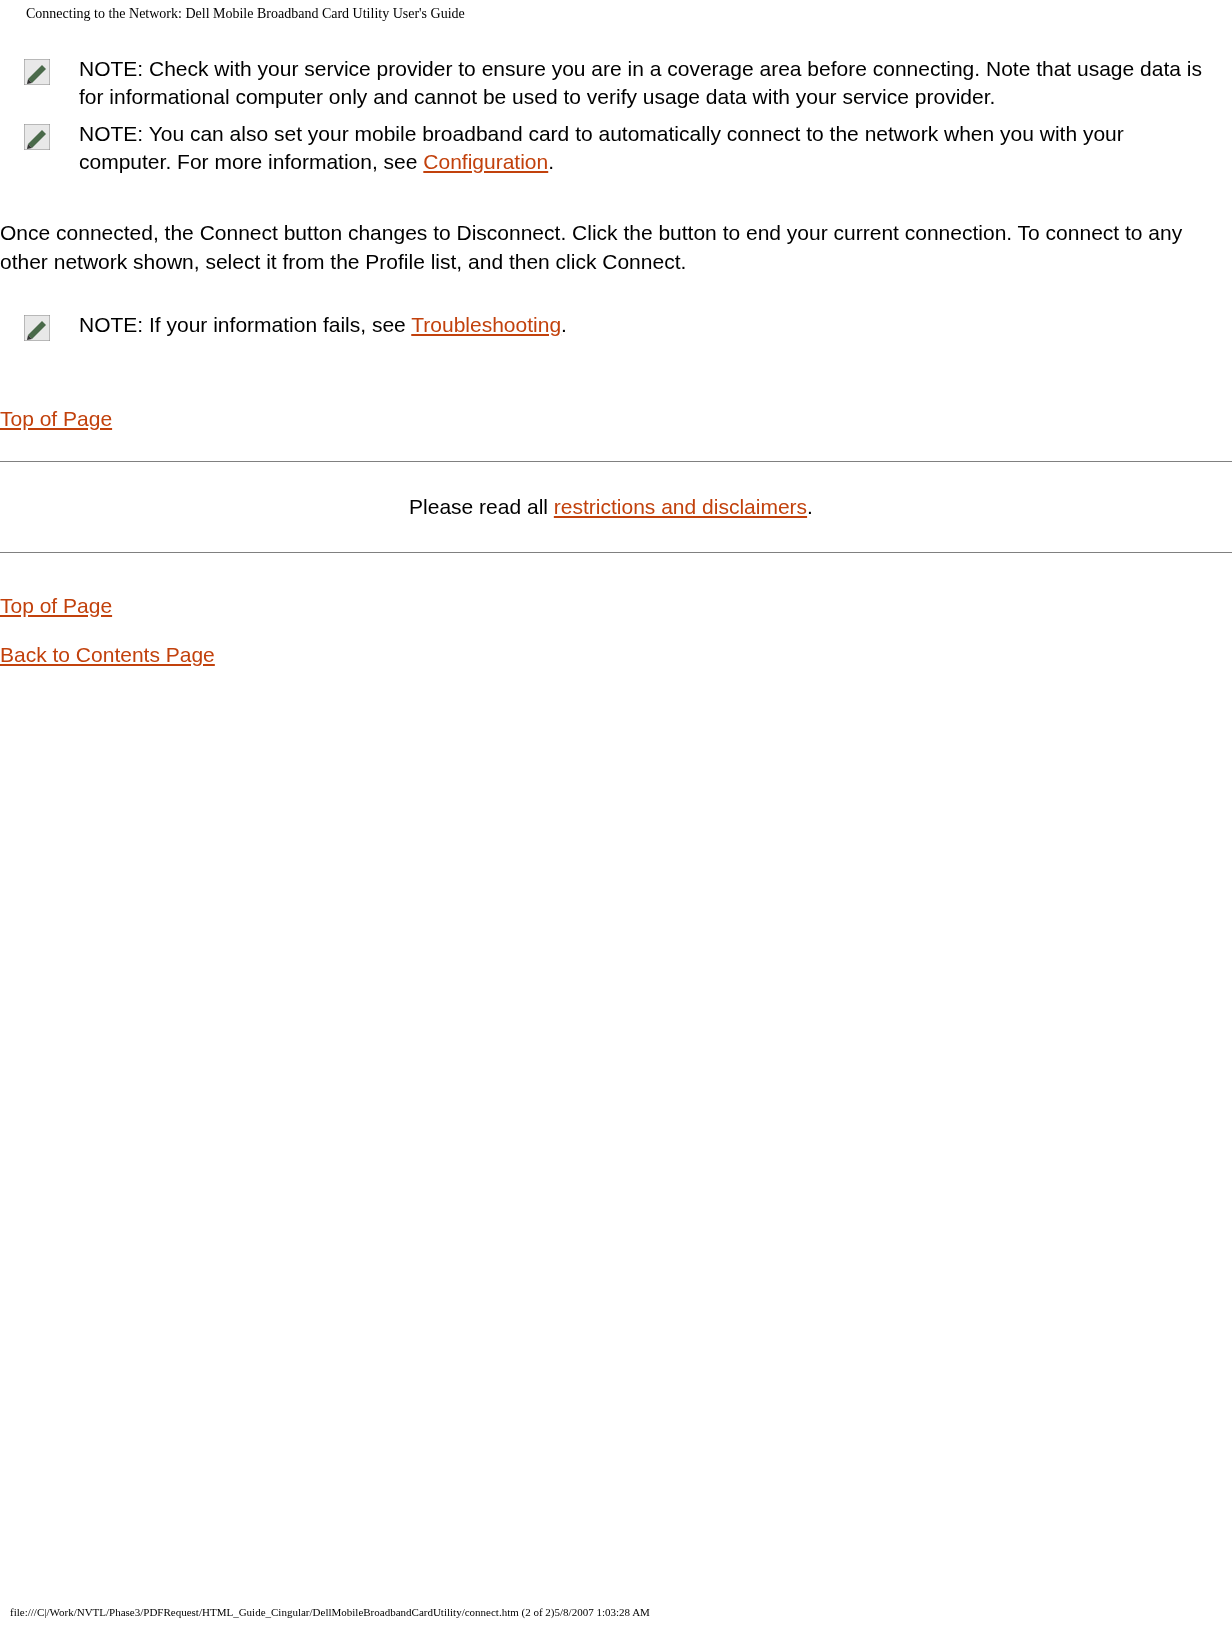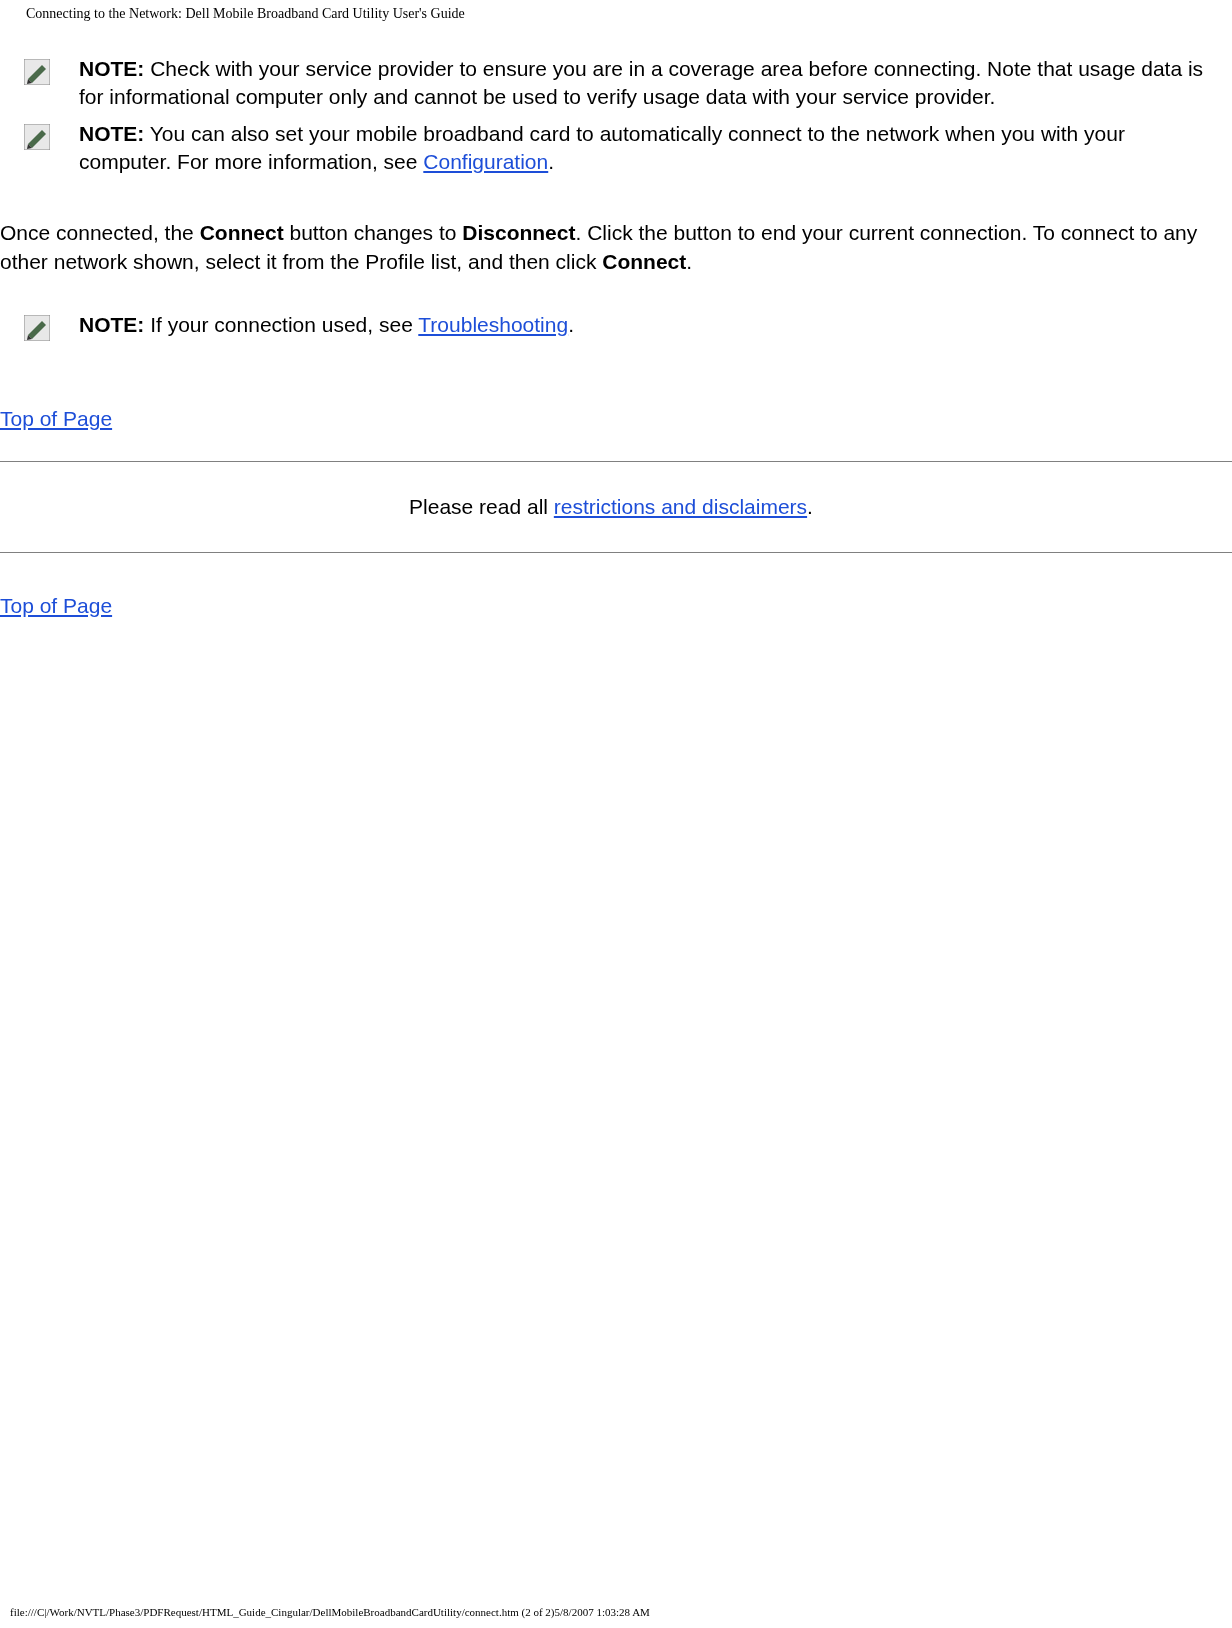--- a/index.html
+++ b/index.html
@@ -57,23 +57,23 @@
     height: 26px;
     display: inline-block;
   }
   .para {
     font-size: 21px;
     line-height: 1.35;
     color: #000;
     margin: 35px 10px 35px 0;
     padding: 0;
   }
-  .bold { font-weight: bold; }
+  .bold { font-weight: normal; }
   a.link {
-    color: #1d4ed8;
+    color: #c2410c;
     text-decoration: underline;
     cursor: pointer;
   }
   hr.divider {
     margin: 30px 0 30px 0;
     border: none;
     height: 2px;
     background: #808080;
     position: relative;
   }
@@ -146,21 +146,21 @@
       <div class="note-icon-cell">
         <span class="note-icon">
           <svg viewBox="0 0 26 26" width="26" height="26">
             <rect x="0" y="0" width="26" height="26" fill="#e8e8e8" stroke="#888" stroke-width="1"></rect>
             <path d="M4 20 L18 6 L22 10 L8 24 Z" fill="#4a6a4a"></path>
             <path d="M4 20 L8 24 L3 25 Z" fill="#333"></path>
           </svg>
         </span>
       </div>
       <div class="note-text-cell">
-        <span class="bold">NOTE:</span><span> If your connection used, see </span><a class="link">Troubleshooting</a><span>.</span>
+        <span class="bold">NOTE:</span><span> If your information fails, see </span><a class="link">Troubleshooting</a><span>.</span>
       </div>
     </div>
   </div>
 
   <div class="links-block" style="margin-top:60px;">
     <p class="link-line">
       <a class="link">Top of Page</a>
     </p>
   </div>
 
@@ -169,17 +169,20 @@
   <p class="para" style="margin-top:30px; margin-bottom:30px;text-align:center;">
     <span>Please read all </span><a class="link">restrictions and disclaimers</a><span>.</span>
   </p>
 
   <hr class="divider">
 
   <div class="links-block">
     <p class="link-line">
       <a class="link">Top of Page</a>
     </p>
+    <p class="link-line">
+      <a class="link">Back to Contents Page</a>
+    </p>
   </div>
 
 </div>
 
 <div class="footer">file:///C|/Work/NVTL/Phase3/PDFRequest/HTML_Guide_Cingular/DellMobileBroadbandCardUtility/connect.htm (2 of 2)5/8/2007 1:03:28 AM</div>
 
 </body></html>

